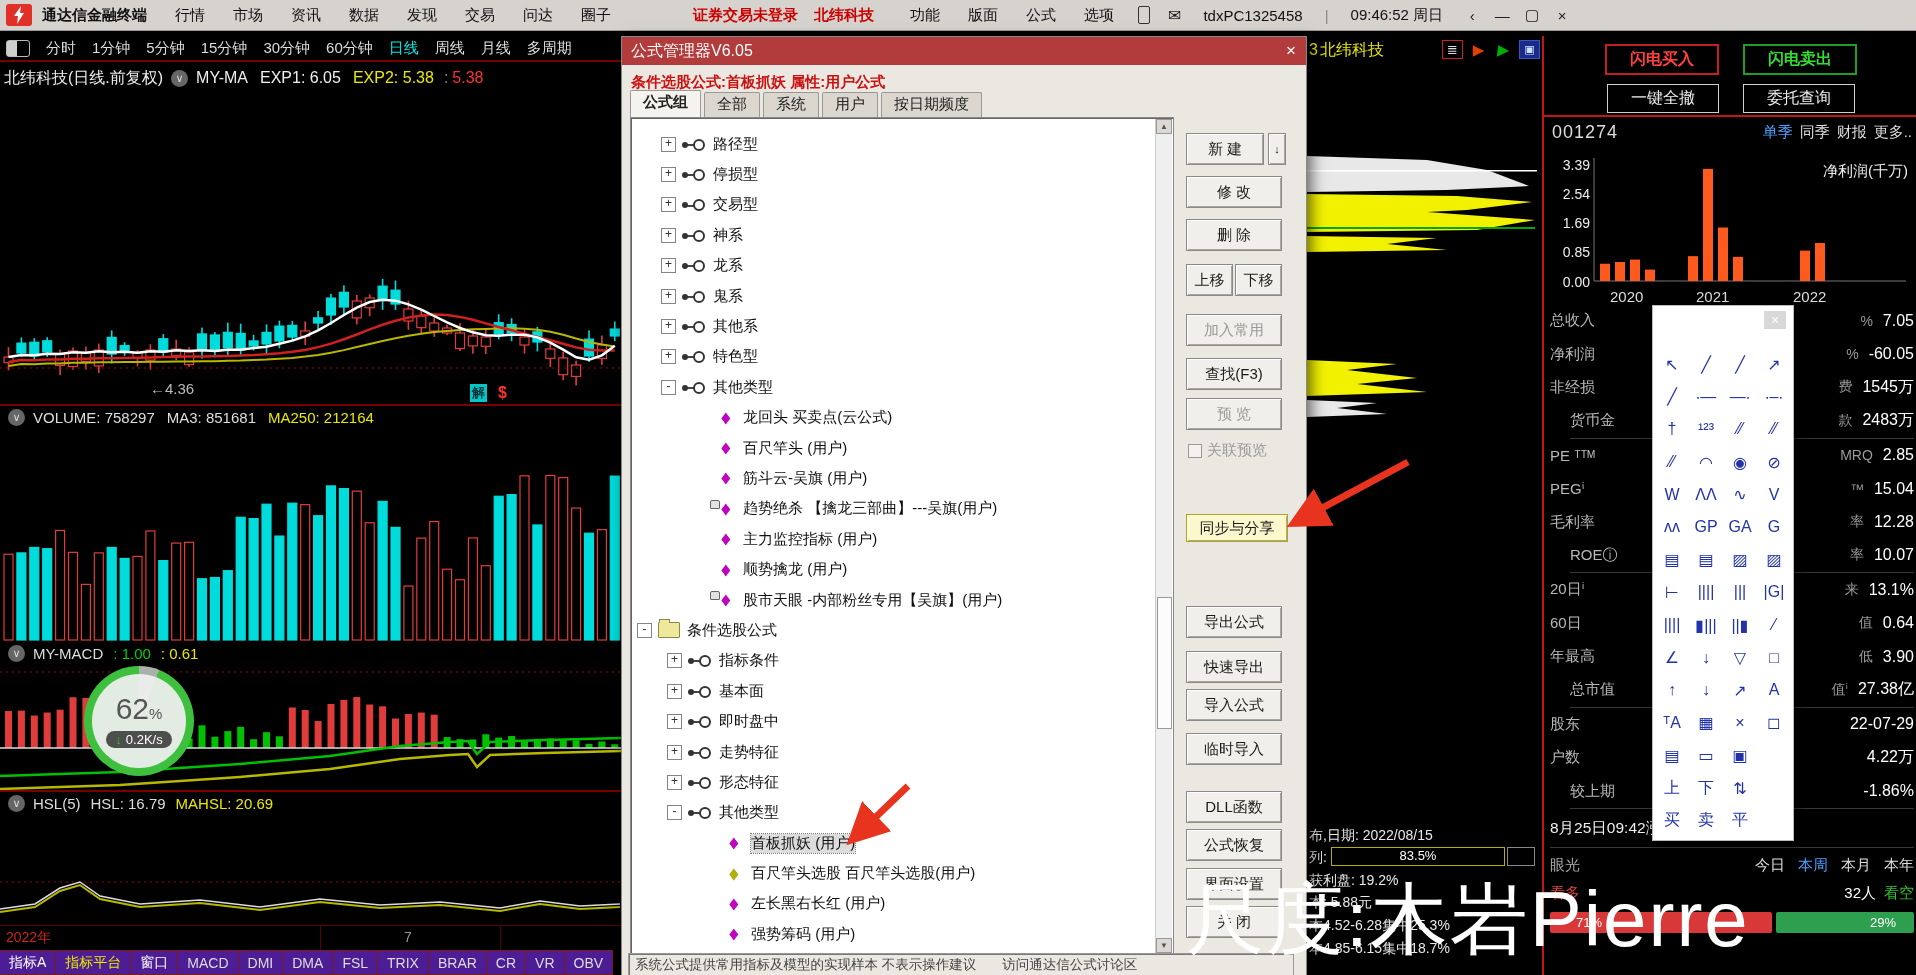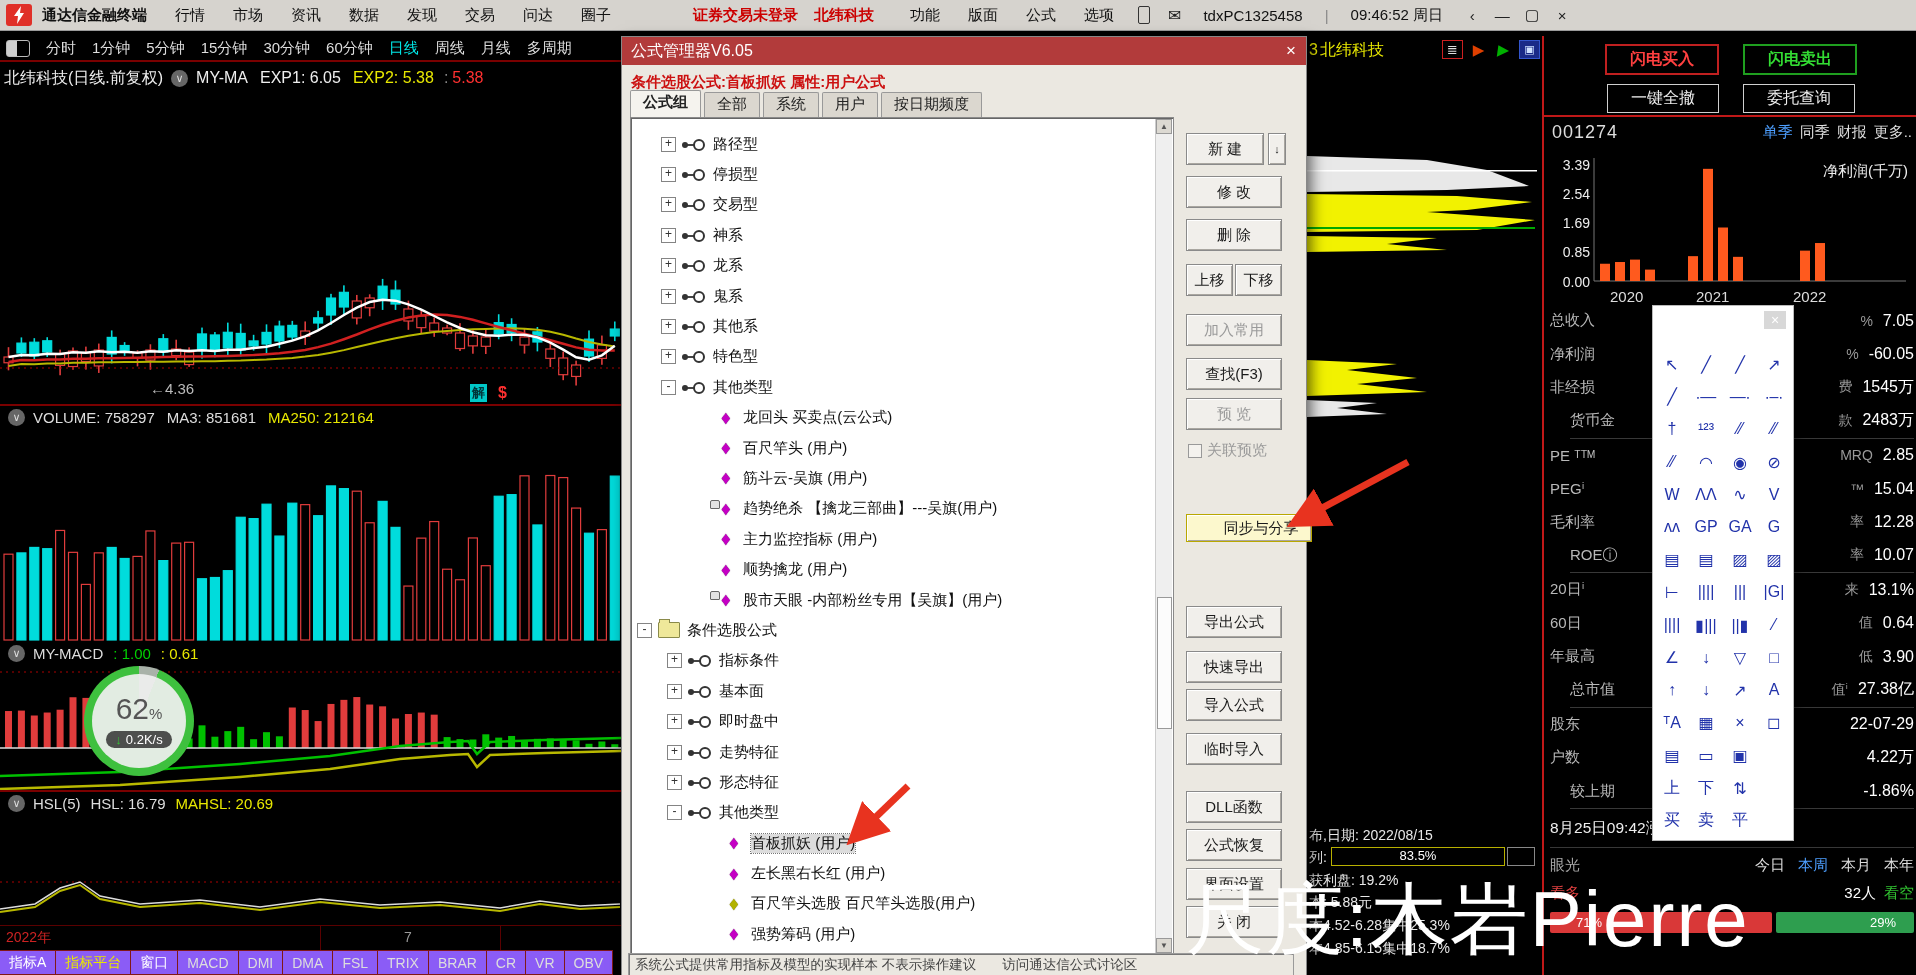--- a/index.html
+++ b/index.html
@@ -37,21 +37,21 @@
   #badge62 .inner{position:absolute;inset:8px;border-radius:50%;background:rgba(240,240,240,.92);display:flex;flex-direction:column;align-items:center;justify-content:center;}
   #badge62 .pct{font-size:30px;color:#555;line-height:28px;}
   #badge62 .pct span{font-size:15px;}
   #badge62 .speed{margin-top:3px;background:rgba(35,35,35,.78);border-radius:10px;color:#fff;font-size:13px;padding:1px 9px;display:flex;gap:4px;align-items:center;}
   #badge62 .speed .ar{color:#35c035;}
   
   #axisrow{position:absolute;left:0;top:889px;width:621px;height:25px;border-top:1px solid #5a0000;color:#cc2222;font-size:14px;}
   #axisrow .tick7{position:absolute;left:404px;top:3px;color:#999;}
   #axisrow .vt{position:absolute;top:0;width:1px;height:25px;background:#5a0000;}
   #bottomtabs{position:absolute;left:0;top:914px;width:621px;height:25px;display:flex;}
-  .btab{border:1px solid #801818;margin-left:-1px;background:#8b5cf6;color:#ddd;font-size:14px;display:flex;align-items:center;justify-content:center;padding:0 9px;white-space:nowrap;}
+  .btab{border:1px solid #801818;margin-left:-1px;background:#4c1d95;color:#ddd;font-size:14px;display:flex;align-items:center;justify-content:center;padding:0 9px;white-space:nowrap;}
   .btab.hl{color:#e8e800;} .btab.wh{color:#fff;}
 
   
   #dialog{position:absolute;left:621px;top:36px;width:684px;height:939px;background:#ebe8e1;border:1px solid #888;box-shadow:4px 5px 14px rgba(0,0,0,.6);z-index:10;}
   #dlgtitle{position:absolute;left:0;top:0;width:100%;height:28px;background:#b23b3b;color:#fff;font-size:16px;display:flex;align-items:center;}
   #dlgtitle .t{padding-left:9px;}
   #dlgclose{margin-left:auto;margin-right:10px;font-size:17px;color:#fff;}
   #dlgsub{position:absolute;left:9px;top:36px;font-size:15px;font-weight:bold;color:#cc1111;}
   #dlgtabs{position:absolute;left:8px;top:56px;height:24px;display:flex;align-items:flex-end;}
   .dtab{border:1px solid #999;border-bottom:none;background:#dbd7cf;color:#222;font-size:15px;padding:2px 12px 3px;margin-right:3px;border-radius:2px 2px 0 0;}
@@ -607,29 +607,29 @@
           <div class="trow sg">
             <span class="exp">-</span>
             <span class="tico"></span>
             <span class="tlabel">其他类型</span>
           </div>
           <div class="trow si sel">
 
             <span class="tico"></span>
             <span class="tlabel">首板抓妖 (用户)</span>
           </div>
+          <div class="trow si yel">
+
+            <span class="tico"></span>
+            <span class="tlabel">百尺竿头选股 百尺竿头选股(用户)</span>
+          </div>
           <div class="trow si">
 
             <span class="tico"></span>
             <span class="tlabel">左长黑右长红 (用户)</span>
-          </div>
-          <div class="trow si yel">
-
-            <span class="tico"></span>
-            <span class="tlabel">百尺竿头选股 百尺竿头选股(用户)</span>
           </div>
           <div class="trow si">
 
             <span class="tico"></span>
             <span class="tlabel">强势筹码 (用户)</span>
           </div>
       </div>
       <div id="vscroll">
         <div class="sarr" style="top:0;">▲</div>
         <div class="thumb"></div>
@@ -643,21 +643,21 @@
     <div class="dbtn" style="top:182px;">删 除</div>
     <div class="dbtn half" style="top:227px;">上移</div>
     <div class="dbtn half" style="top:227px;left:613px;">下移</div>
     <div class="dbtn dis" style="top:277px;">加入常用</div>
     <div class="dbtn" style="top:321px;">查找(F3)</div>
     <div class="dbtn dis" style="top:361px;">预 览</div>
     <div id="chkrow">
       <span class="box"></span>
       <span>关联预览</span>
     </div>
-    <div class="dbtn sync" style="top:477px;padding-left:24px;">同步与分享</div>
+    <div class="dbtn sync" style="top:477px;">同步与分享</div>
     <div class="dbtn" style="top:569px;">导出公式</div>
     <div class="dbtn" style="top:614px;">快速导出</div>
     <div class="dbtn" style="top:652px;">导入公式</div>
     <div class="dbtn" style="top:696px;">临时导入</div>
     <div class="dbtn" style="top:754px;">DLL函数</div>
     <div class="dbtn" style="top:792px;">公式恢复</div>
     <div class="dbtn" style="top:831px;">界面设置</div>
     <div class="dbtn" style="top:869px;">关 闭</div>
 
     <div id="dlgstatus">

